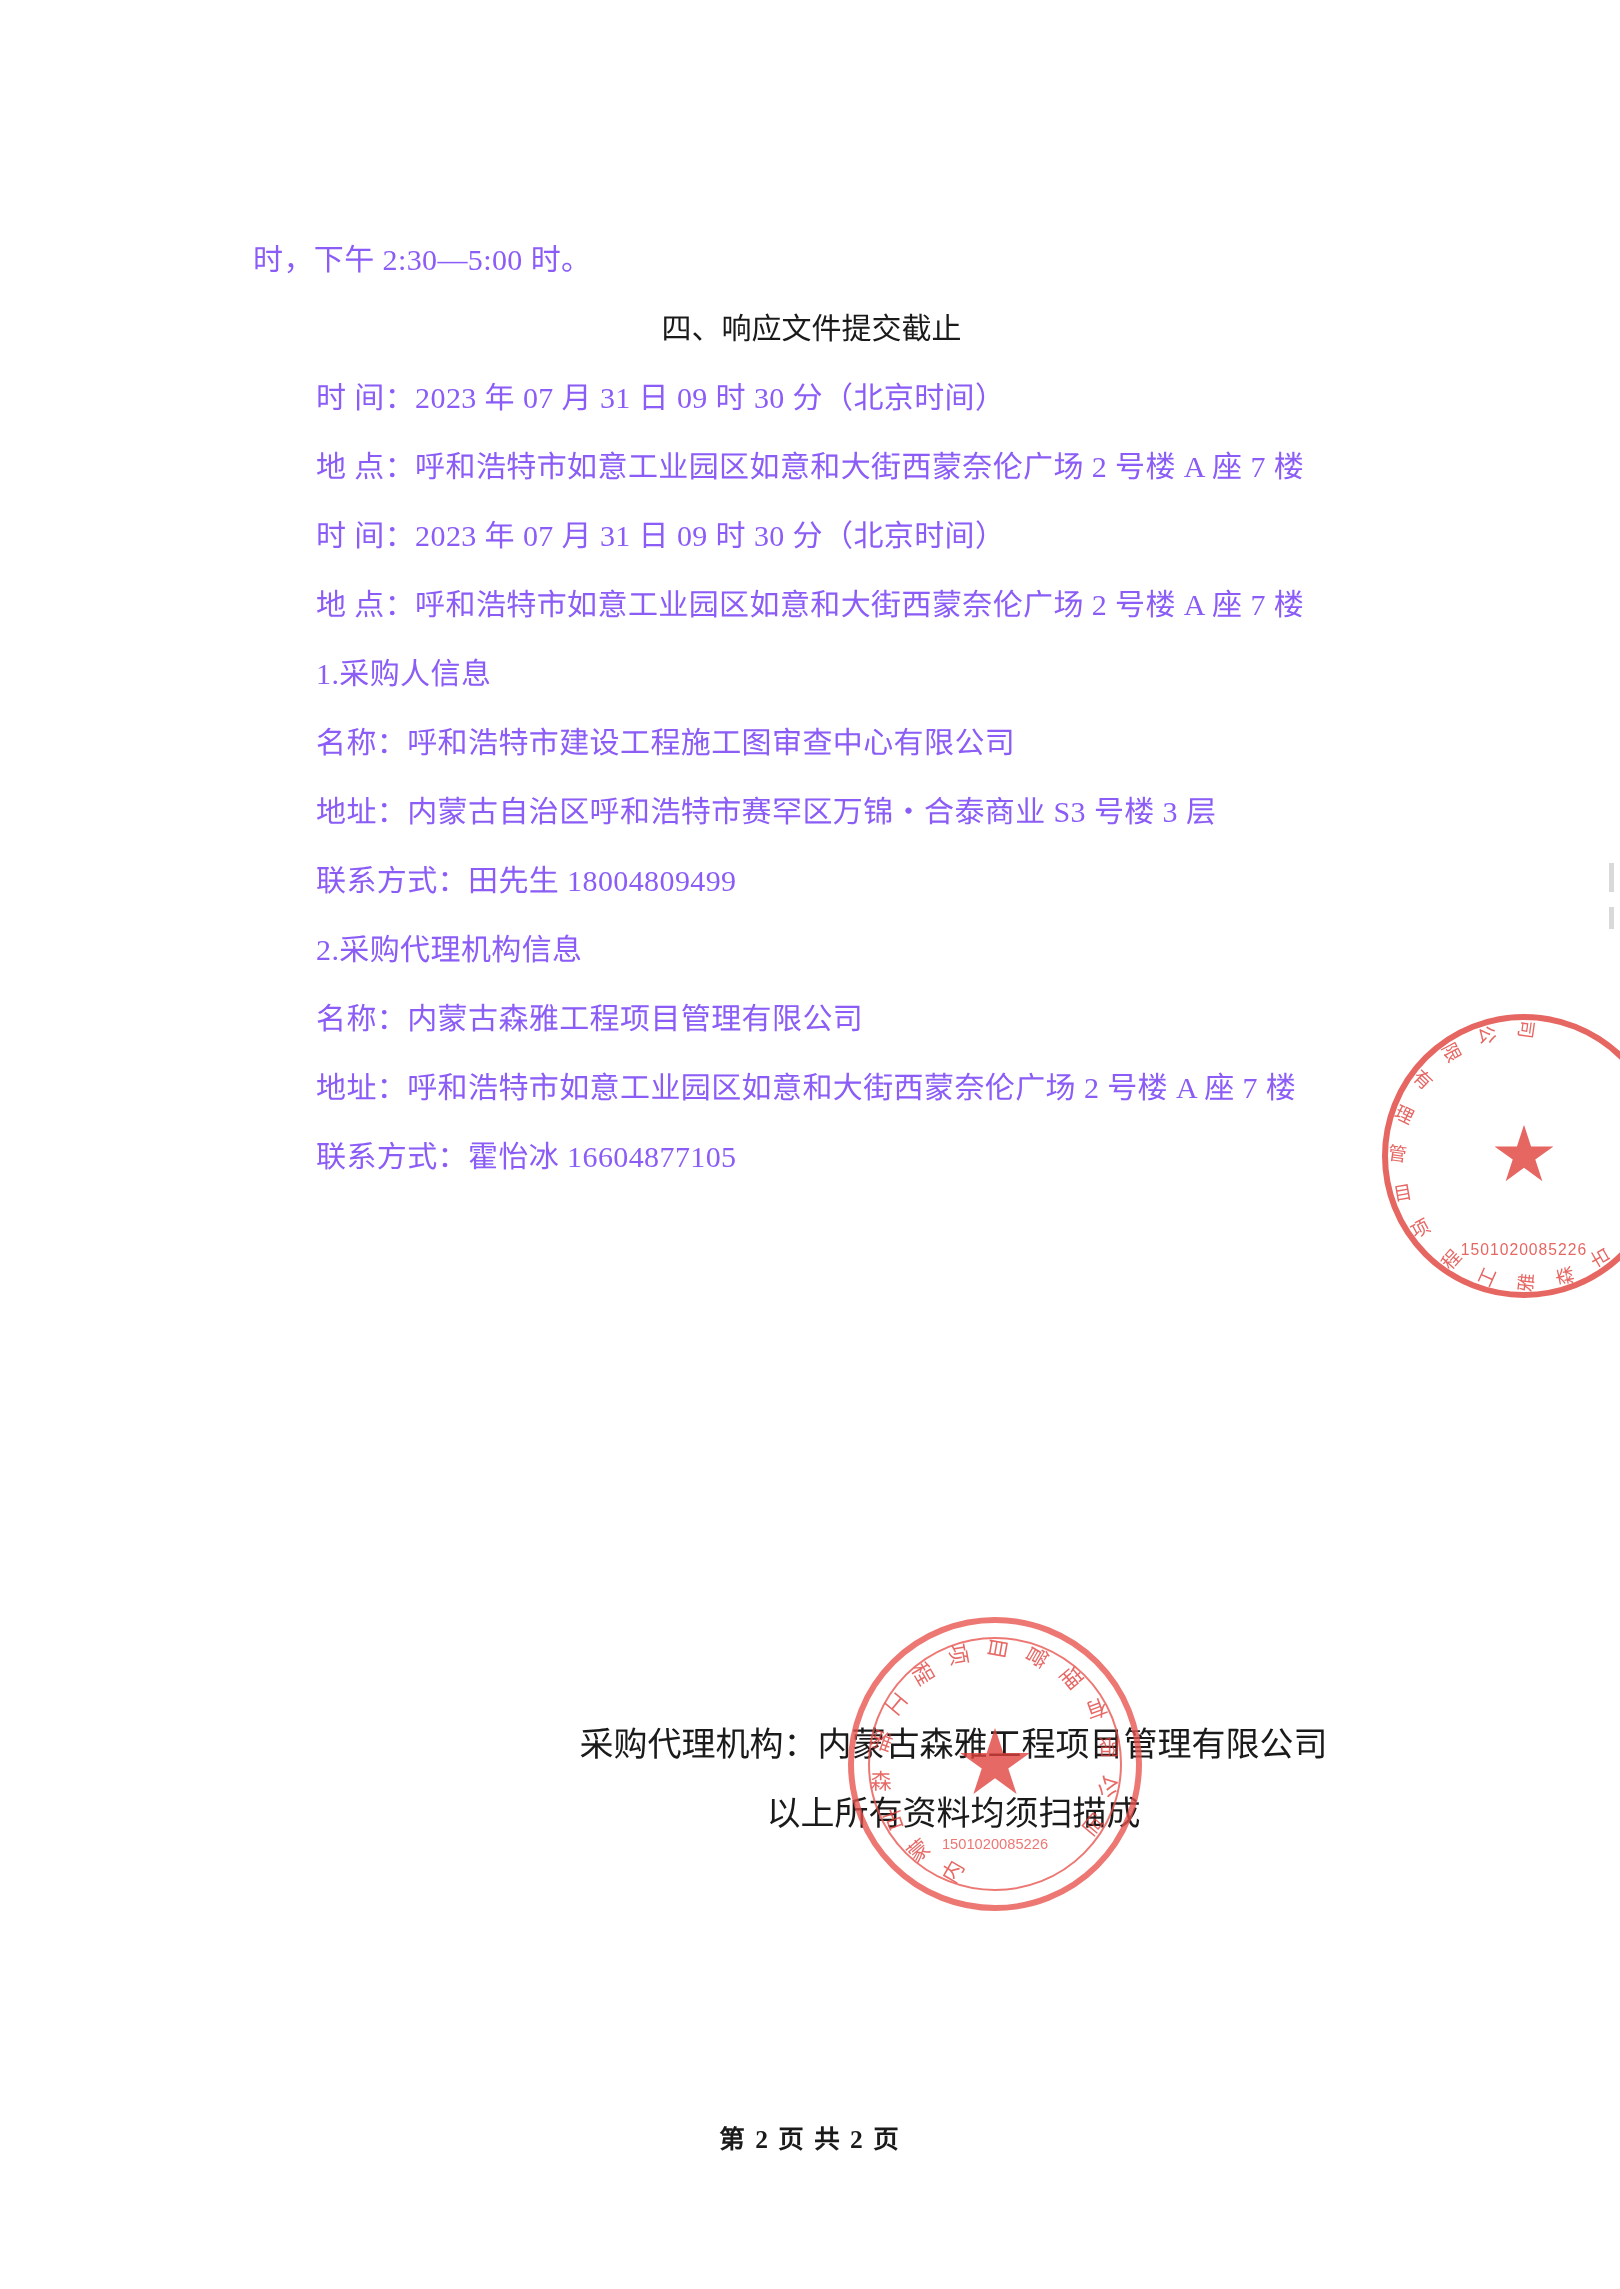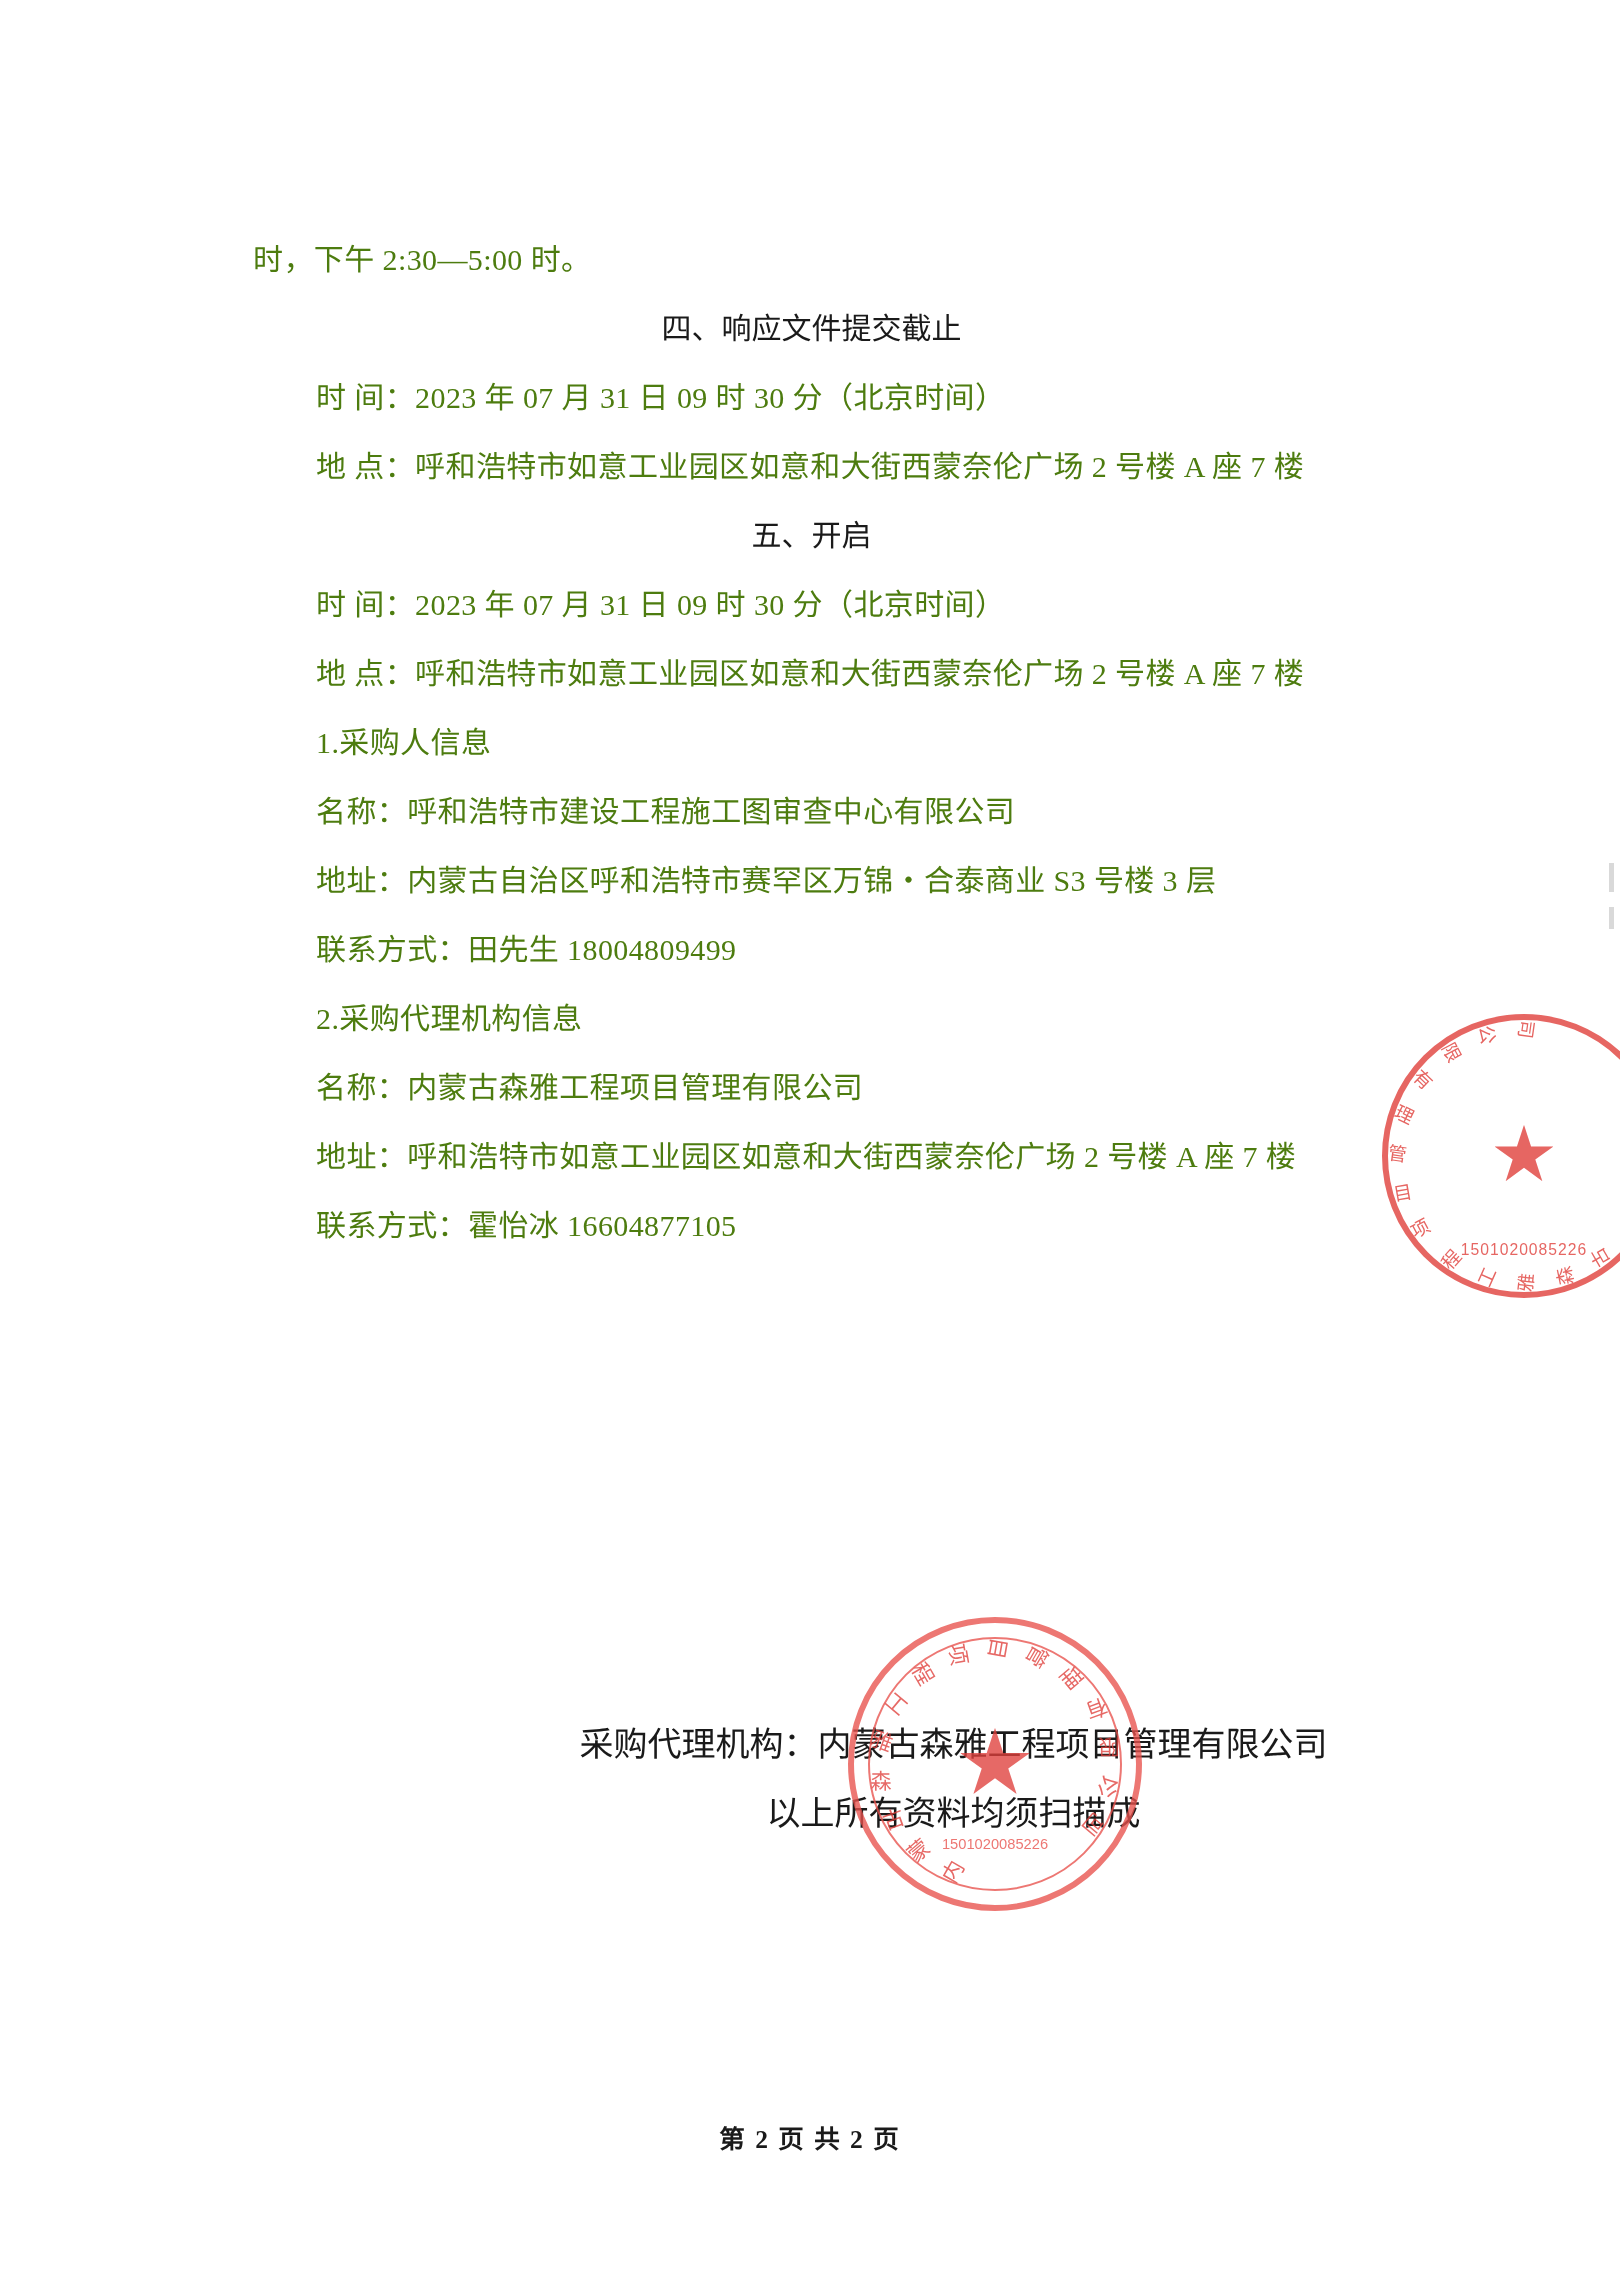--- a/index.html
+++ b/index.html
@@ -19,21 +19,21 @@
   }
   .doc-body {
     position: absolute;
     left: 253px;
     top: 225px;
     width: 1117px;
   }
   .p {
     font-size: 30px;
     line-height: 69px;
-    color: #4d7c0f;
+    color: #8b5cf6;
     letter-spacing: 0.4px;
     white-space: nowrap;
   }
   .indent-2 { padding-left: 63px; }
 
   
   .block-wrap {
     width: 1117px;
   }
   .block-wrap .line {
@@ -178,21 +178,20 @@
 
   <div class="doc-body">
 
     <div class="p">时，下午 2:30—5:00 时。</div>
 
 
     <div class="section-head">四、响应文件提交截止</div>
     <div class="p indent-2">时  间：2023 年 07 月 31 日 09 时 30 分（北京时间）</div>
     <div class="p indent-2">地  点：呼和浩特市如意工业园区如意和大街西蒙奈伦广场 2 号楼 A 座 7 楼</div>
 
-    <div class="section-head">五、开启</div>
     <div class="p indent-2">时  间：2023 年 07 月 31 日 09 时 30 分（北京时间）</div>
     <div class="p indent-2">地  点：呼和浩特市如意工业园区如意和大街西蒙奈伦广场 2 号楼 A 座 7 楼</div>
 
 
     <div class="p indent-2">1.采购人信息</div>
     <div class="p indent-2">名称：呼和浩特市建设工程施工图审查中心有限公司</div>
     <div class="p indent-2">地址：内蒙古自治区呼和浩特市赛罕区万锦・合泰商业 S3 号楼 3 层</div>
     <div class="p indent-2">联系方式：田先生  18004809499</div>
 
     <div class="p indent-2">2.采购代理机构信息</div>

